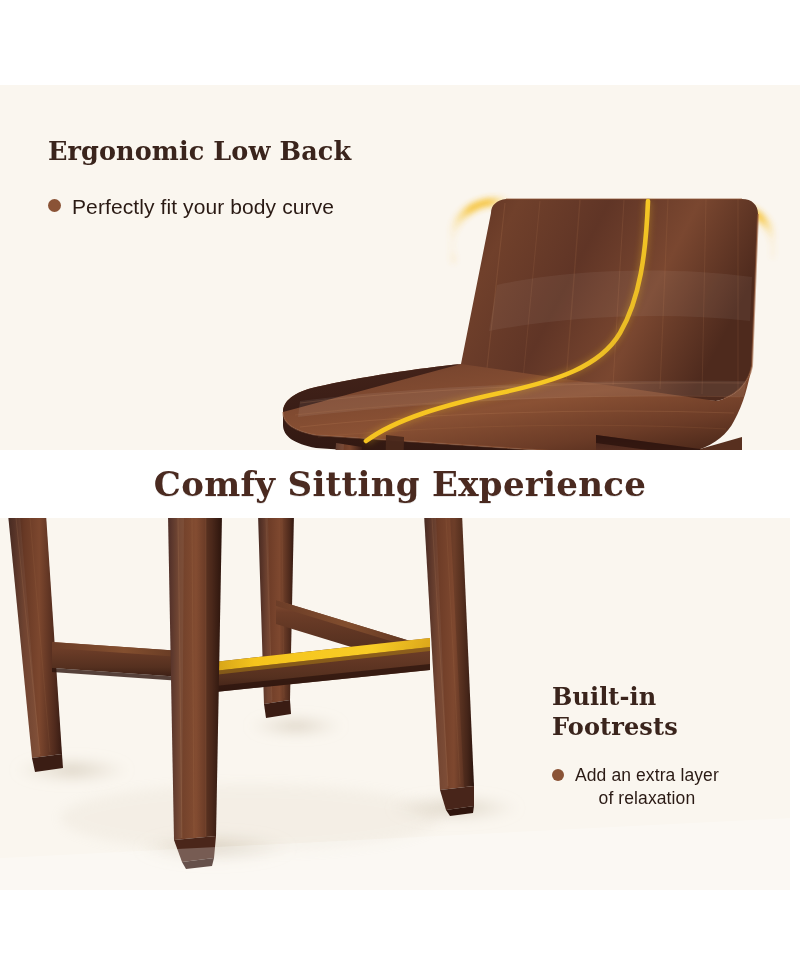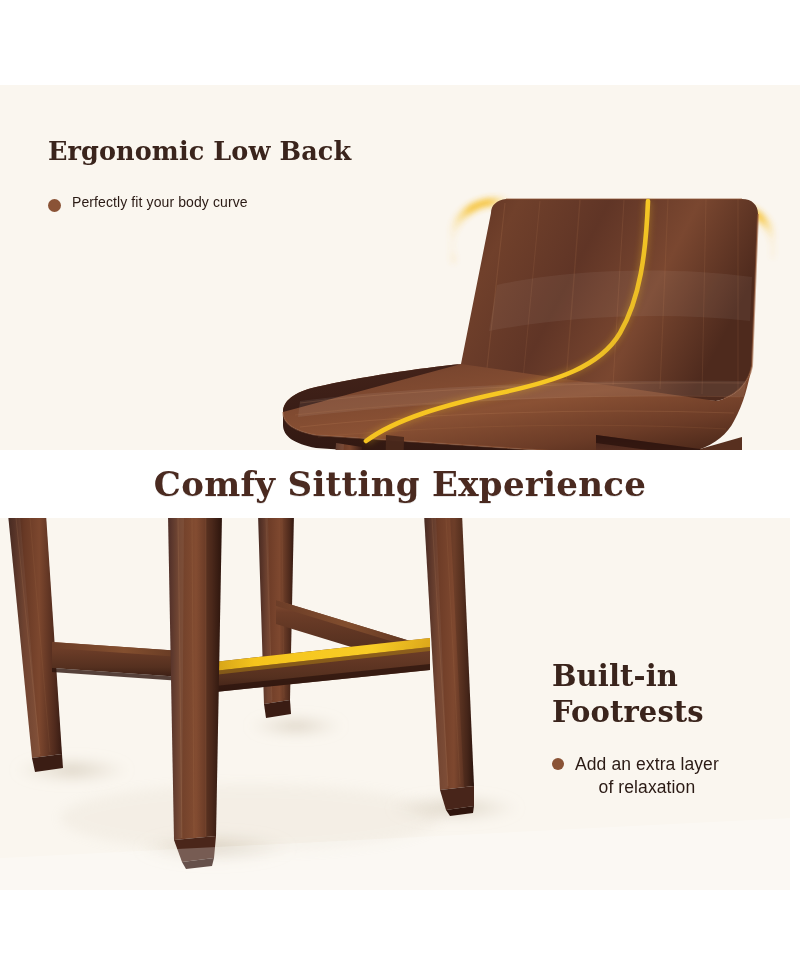--- a/index.html
+++ b/index.html
@@ -72,21 +72,21 @@
   .bullet-dot {
     flex:0 0 auto;
     width:13px; height:13px;
     border-radius:50%;
     background:#8a5336;
     margin-top:6px;
     margin-right:11px;
   }
   .bullet-text {
     font-family:"Liberation Sans", sans-serif;
-    font-size:14px;
+    font-size:21px;
     line-height:1.33;
     color:#2a1a14;
     letter-spacing:.1px;
   }
 
   #banner-title {
     font-family:"DejaVu Serif", serif;
     font-weight:700;
     font-size:34px;
     color:#4a2a20;
@@ -94,22 +94,23 @@
     text-shadow:0 1px 0 rgba(0,0,0,.10);
   }
 
   #bottom-text {
     position:absolute;
     left:552px; top:140px;
     width:232px;
     z-index:30;
   }
   #bottom-text .headline {
-    font-size:29px;
+    font-size:24px;
     line-height:1.25;
+    margin-top:24px;
   }
   #bottom-text .bullet-row { margin-top:22px; }
   #bottom-text .bullet-text { font-size:17.5px;text-align:center; }
   #bottom-text .bullet-dot { width:12px; height:12px; margin-top:5px; }
 
   
   #chair-top {
     position:absolute;
     left:0; top:0;
     width:800px; height:365px;

